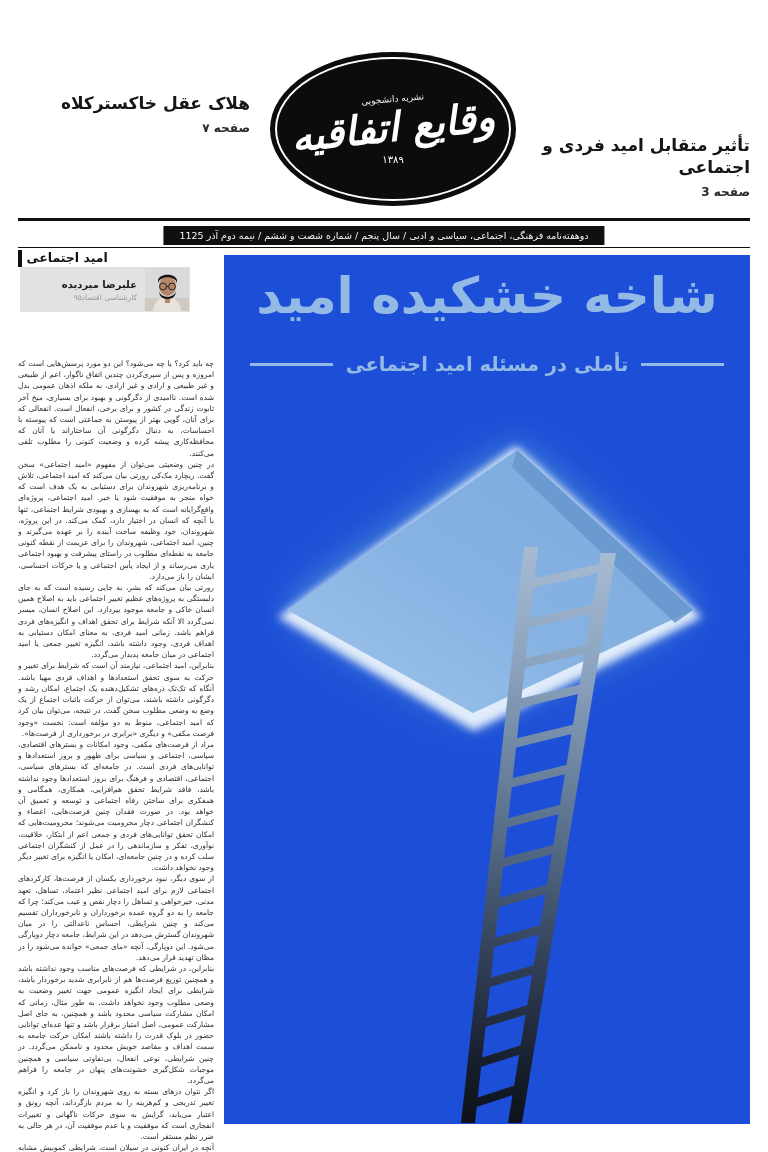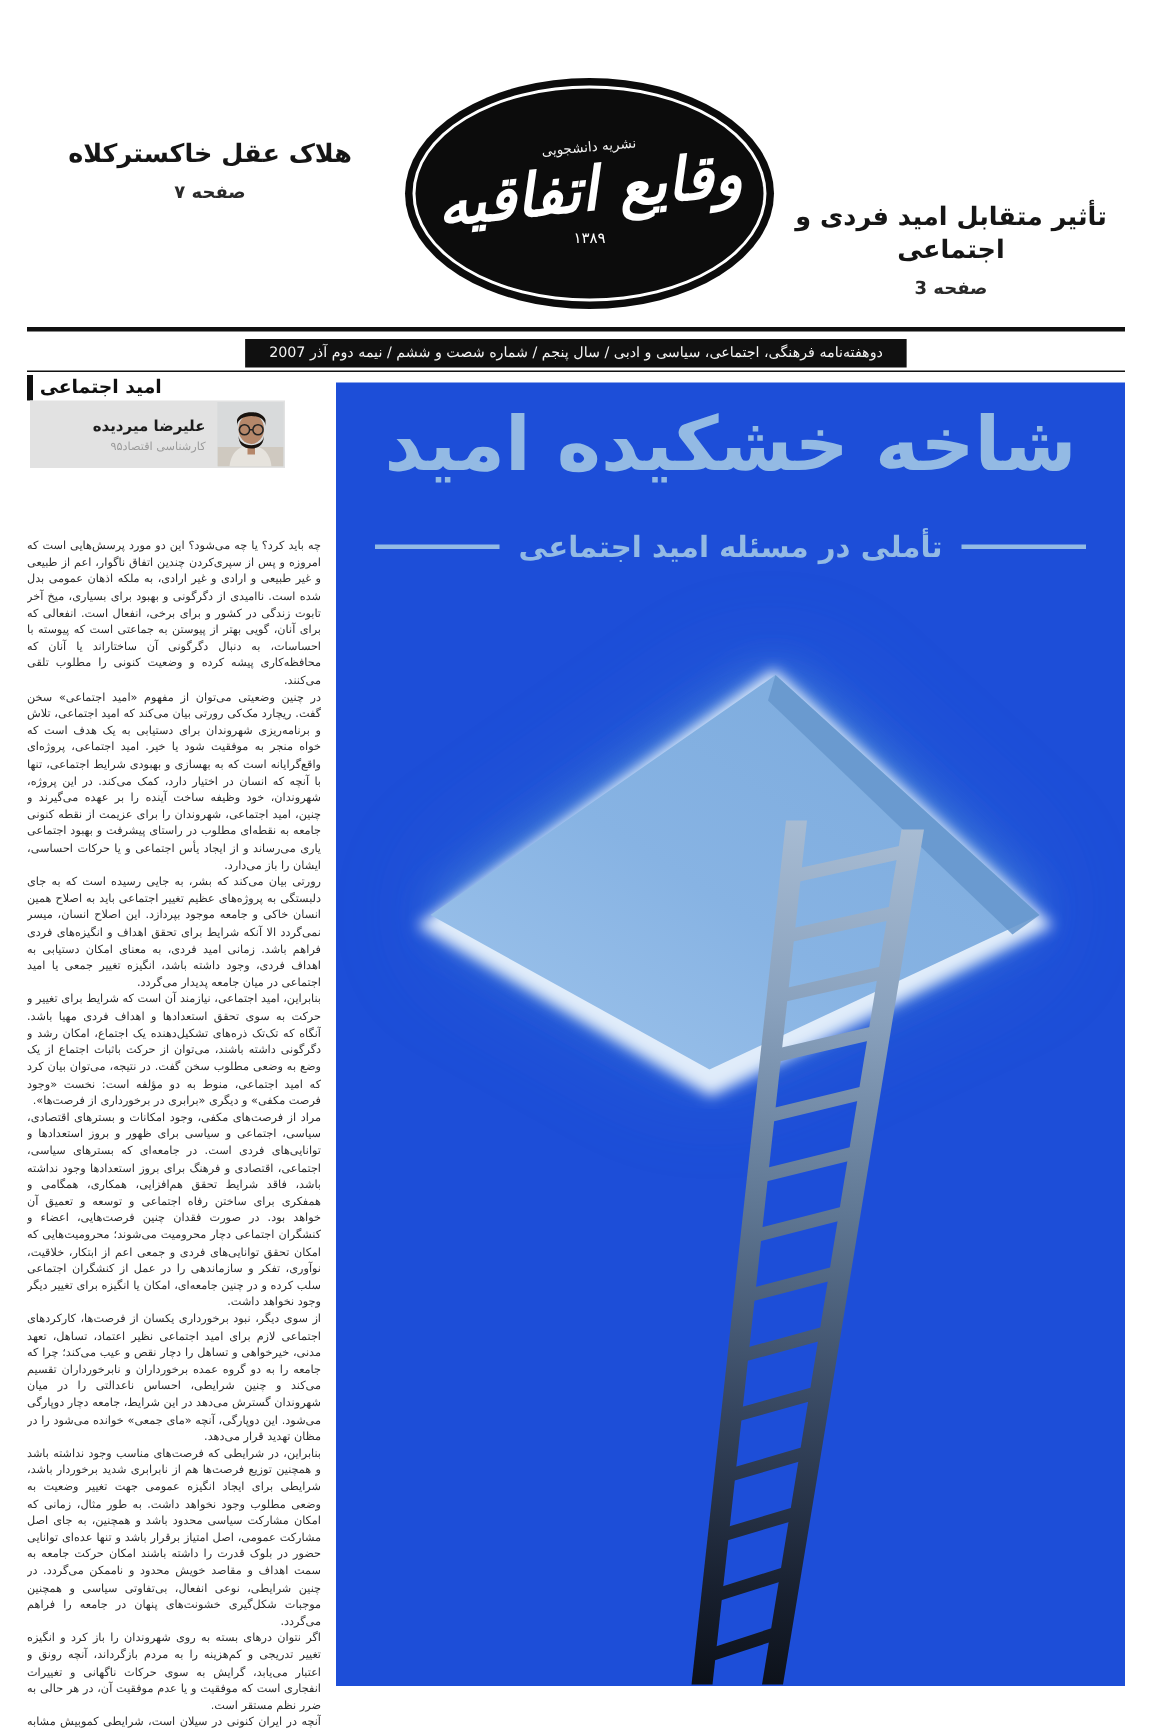--- a/index.html
+++ b/index.html
@@ -18,21 +18,21 @@
   .logo-inner{
     position:absolute;inset:0;display:flex;flex-direction:column;align-items:center;
     justify-content:center;color:#ffffff;text-align:center;
   }
   .logo-type{font-size:9px;transform:rotate(-5deg);margin-bottom:2px;opacity:.95;}
   .logo-name{
     font-size:40px;font-weight:bold;font-style:italic;line-height:1.05;
     transform:rotate(-6deg);white-space:nowrap;
   }
   .logo-year{font-size:10px;margin-top:6px;letter-spacing:2px;}
-  .headline{position:absolute;text-align:center;color:#161616;}
+  .headline{position:absolute;color:#161616;}
   .headline-left{left:30px;top:92px;width:220px;}
   .headline-right{left:518px;top:90px;width:232px;margin-top:44px;}
   .headline .hl-title{font-size:17px;font-weight:bold;line-height:1.3;}
   .headline .hl-page{font-size:12px;margin-top:7px;color:#2a2a2a;font-weight:bold;}
   .rule-thick{position:absolute;left:18px;right:18px;top:218px;height:2.5px;background:#101010;}
   .info-bar{
     position:absolute;left:50%;transform:translateX(-50%);top:226px;
     background:#101010;color:#f5f5f5;font-size:9.5px;line-height:1;
     padding:4.5px 16px;white-space:nowrap;
   }
@@ -96,21 +96,21 @@
       <div class="logo-year">۱۳۸۹</div>
     </div>
   </div>
 
   <div class="headline headline-left">
     <div class="hl-title">هلاک عقل خاکسترکلاه</div>
     <div class="hl-page">صفحه ۷</div>
   </div>
 
   <div class="rule-thick"></div>
-  <div class="info-bar">دوهفته‌نامه فرهنگی، اجتماعی، سیاسی و ادبی / سال پنجم / شماره شصت و ششم / نیمه دوم آذر 2007</div>
+  <div class="info-bar">دوهفته‌نامه فرهنگی، اجتماعی، سیاسی و ادبی / سال پنجم / شماره شصت و ششم / نیمه دوم آذر 1125</div>
   <div class="rule-thin"></div>
 
   <div class="section-label">
     <div class="bar"></div>
     <div class="txt">امید اجتماعی</div>
   </div>
 
   <div class="author-box">
     <div class="author-photo">
       <svg width="44" height="43" viewBox="0 0 44 43" xmlns="http://www.w3.org/2000/svg">

